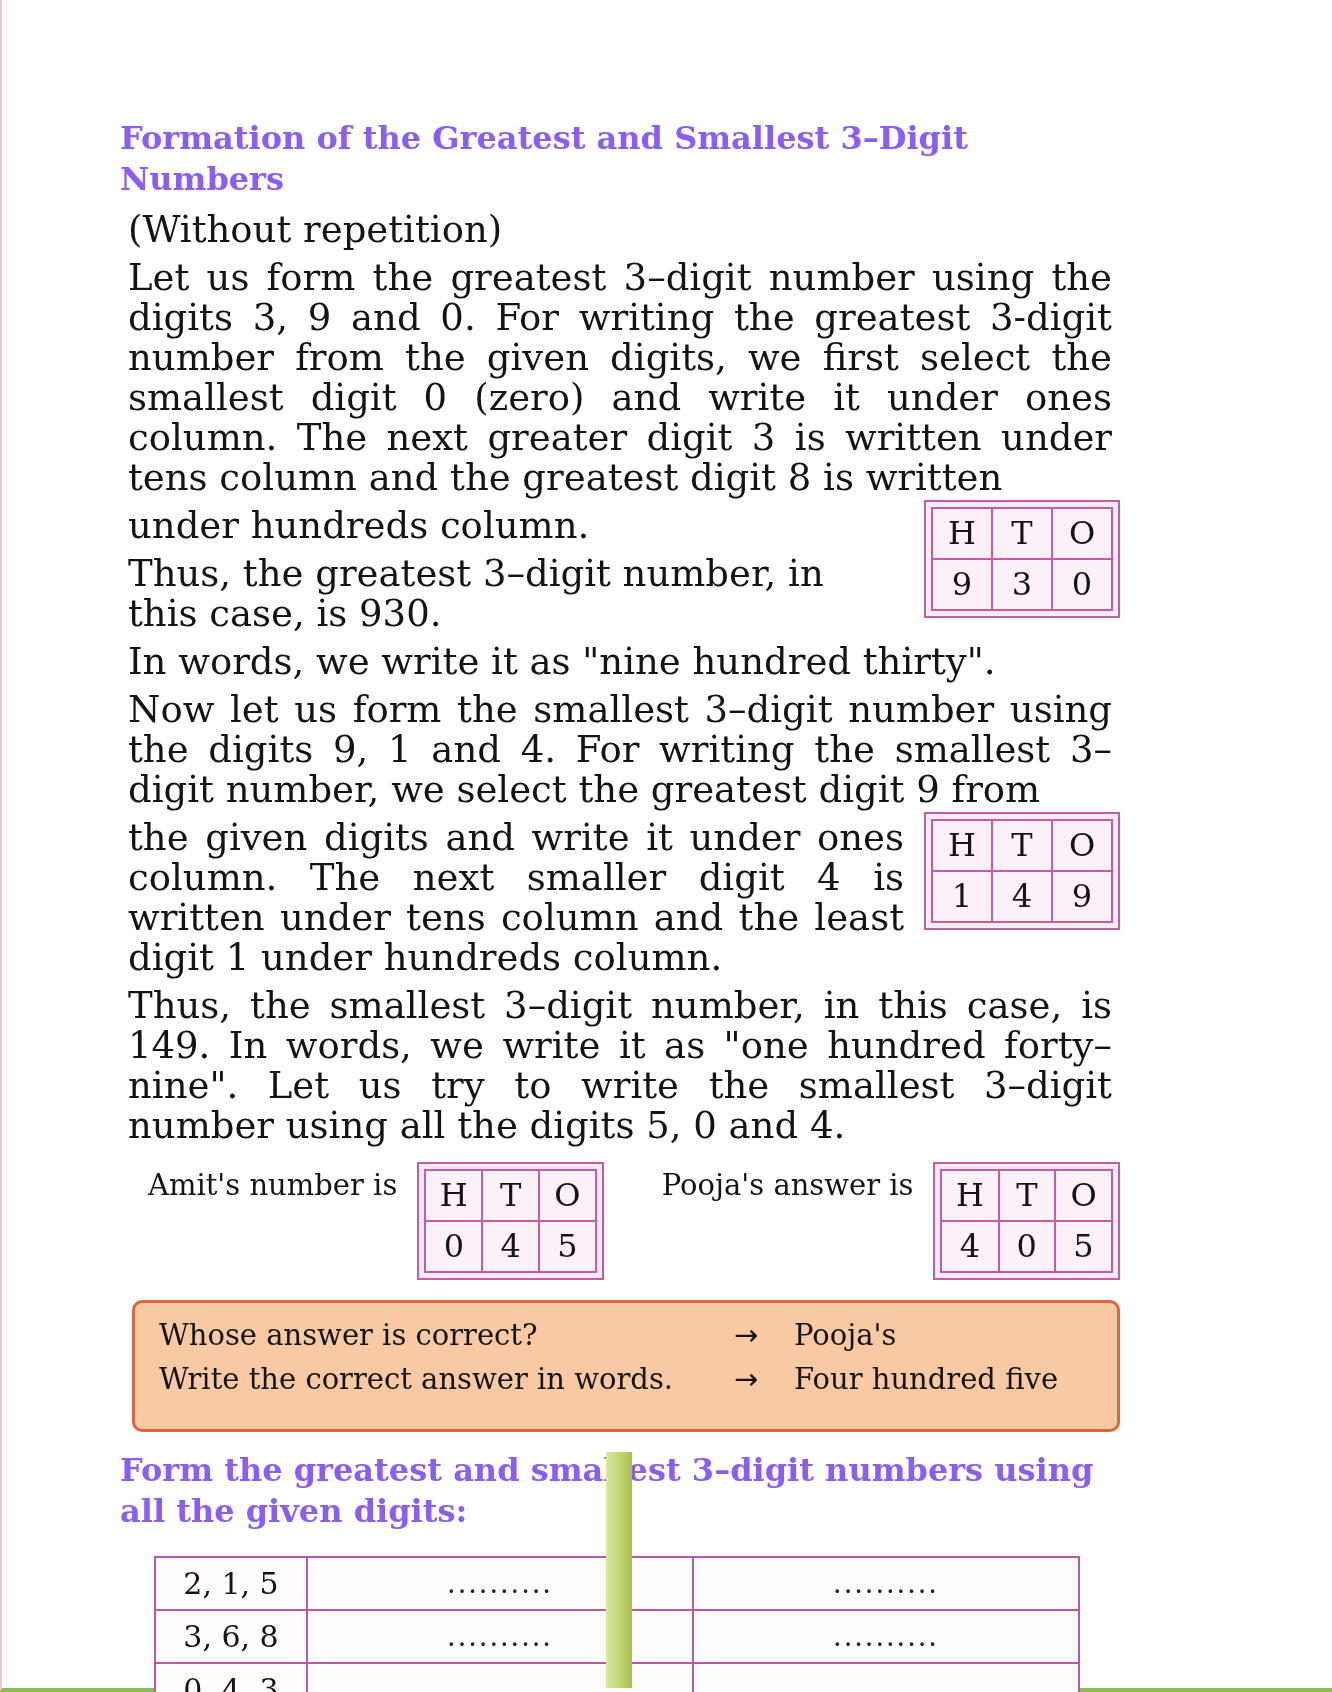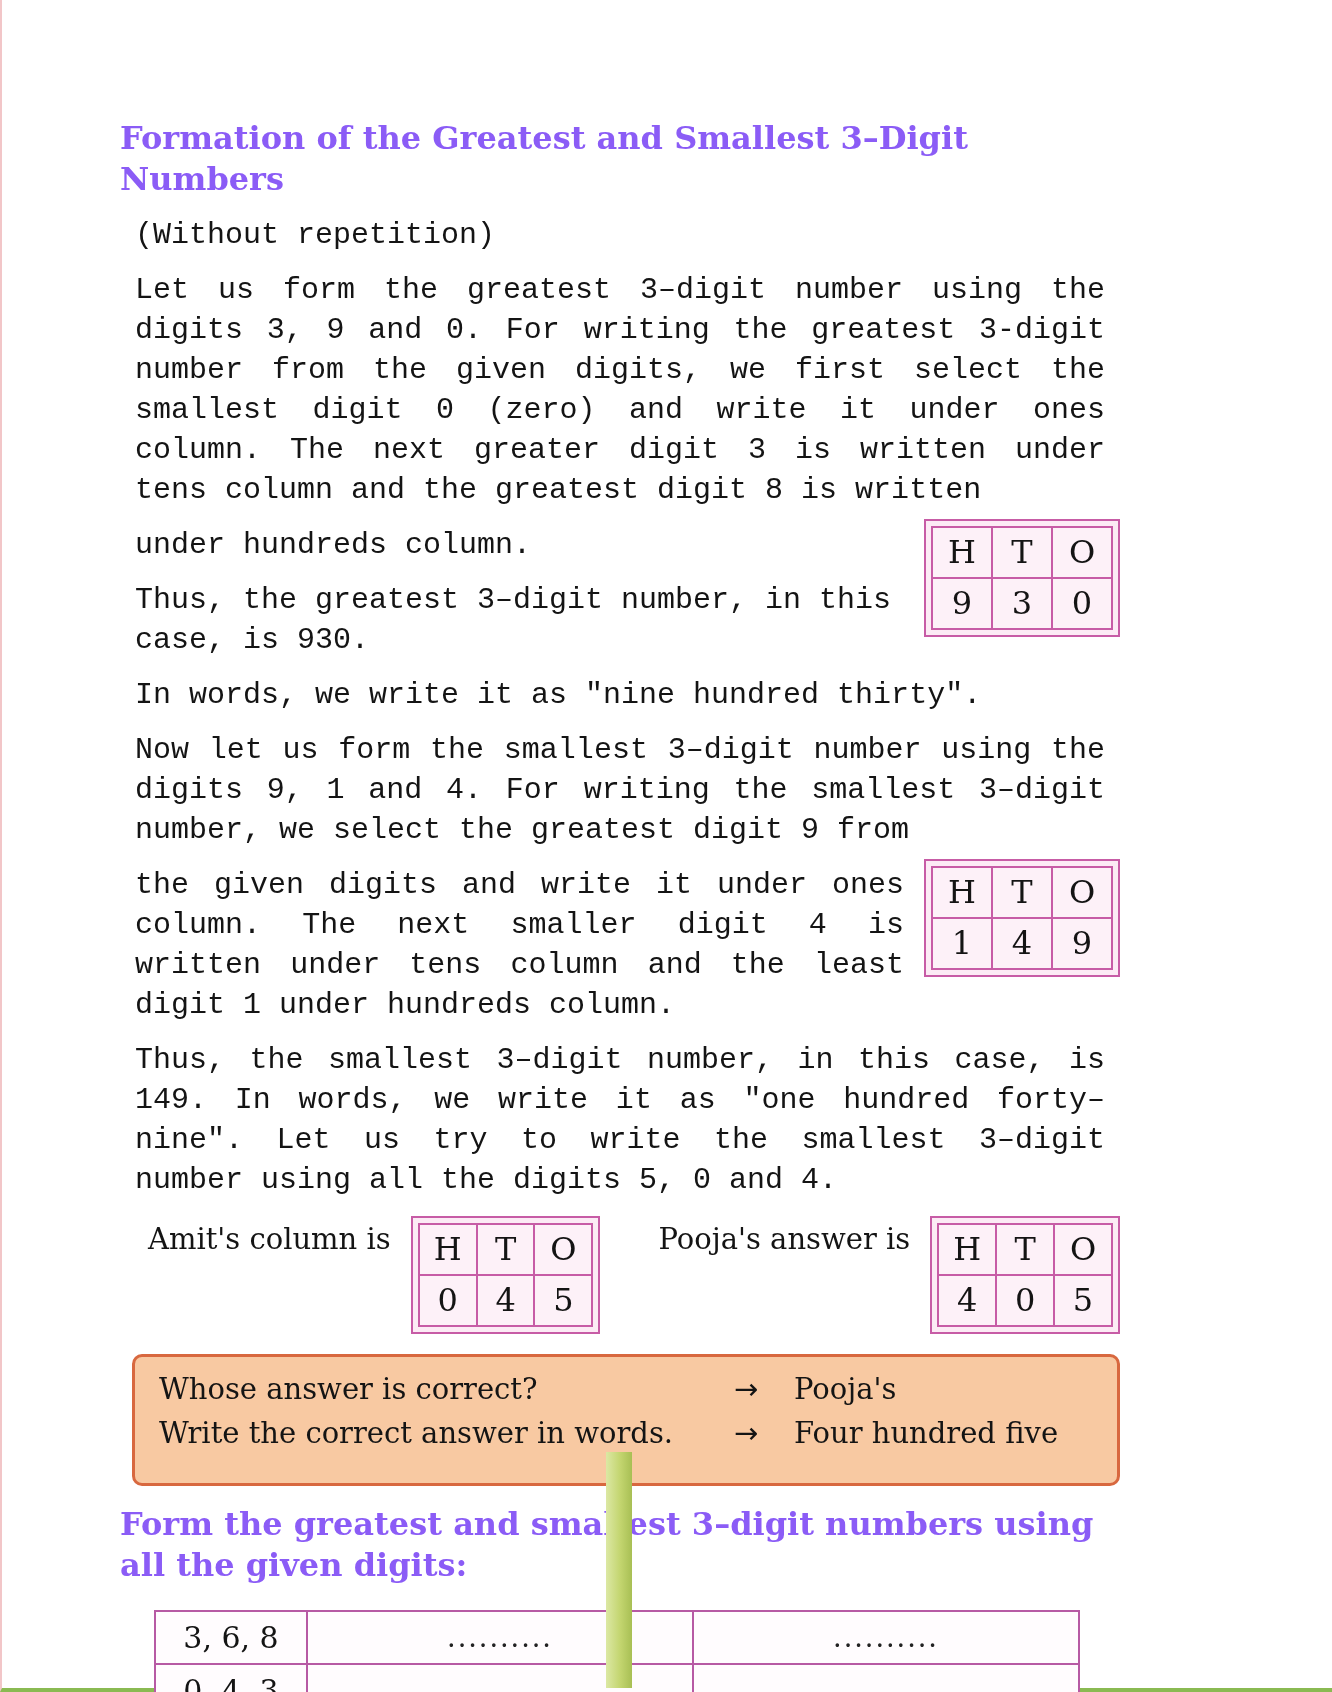--- a/index.html
+++ b/index.html
@@ -18,21 +18,21 @@
   }
   .content { padding: 118px 212px 0 118px; }
 
   .title {
     color: #8b5cf6; font-weight: bold;
     font-size: 32px; line-height: 1.28;
     margin: 0 0 10px 0;
   }
   .h2 { margin: 18px 0 24px 0; }
 
-  .para { font-size: 30px; line-height: 40px; margin: 15px; font-family: Liberation Mono, monospace; }
+  .para { font-size: 37px; line-height: 40px; margin: 8px; }
   .just { text-align: justify; }
   .clear { clear: both; }
   .flow { overflow: visible; }
 
   .float { float: right; margin: -6px 0 0 20px; }
   .tall { margin-bottom: 46px; }
 
   .hto-box {
     background: #fcebf5;
     border: 2px solid #c75ca6;
@@ -139,21 +139,21 @@
             <td>9</td>
           </tr>
         </tbody>
           </table>
       </div>
       <p class="para just">the given digits and write it under ones column. The next smaller digit 4 is written under tens column and the least digit 1 under hundreds column.</p>
       <p class="para just">Thus, the smallest 3–digit number, in this case, is 149. In words, we write it as "one hundred forty–nine". Let us try to write the smallest 3–digit number using all the digits 5, 0 and 4.</p>
     </div>
 
     <div class="answers-row clear">
-      <span class="ans-label">Amit's column is</span>
+      <span class="ans-label">Amit's number is</span>
       <div class="hto-box">
         <table class="hto">
             <tbody>
           <tr>
             <td>H</td>
             <td>T</td>
             <td>O</td>
           </tr>
           <tr>
             <td>0</td>
@@ -192,20 +192,25 @@
         <span class="qa-q">Write the correct answer in words.</span>
         <span class="qa-arrow">→</span>
         <span class="qa-a">Four hundred five</span>
       </div>
     </div>
 
     <h2 class="title h2">Form the greatest and smallest 3–digit numbers using all the given digits:</h2>
 
     <table class="ex-table">
       <tbody>
+        <tr class="ex-row">
+          <td class="ex-digits">2, 1, 5</td>
+          <td class="ex-dots">..........</td>
+          <td class="ex-dots">..........</td>
+        </tr>
         <tr class="ex-row">
           <td class="ex-digits">3, 6, 8</td>
           <td class="ex-dots">..........</td>
           <td class="ex-dots">..........</td>
         </tr>
         <tr class="ex-row">
           <td class="ex-digits">0, 4, 3</td>
           <td class="ex-dots">..........</td>
           <td class="ex-dots">..........</td>
         </tr>

